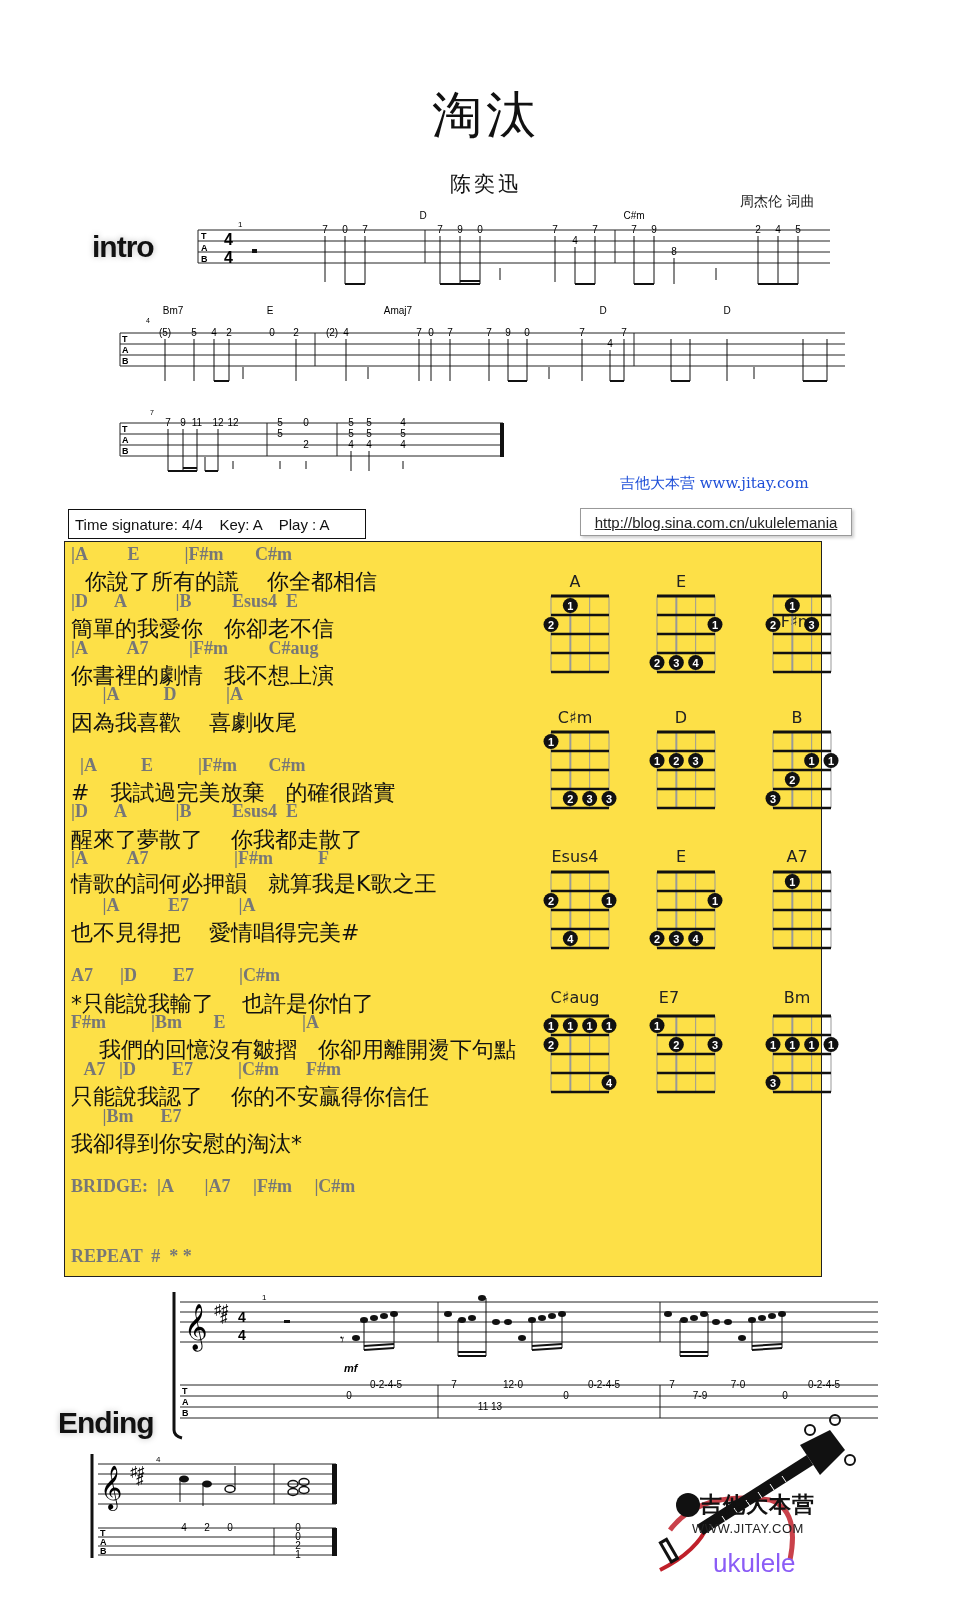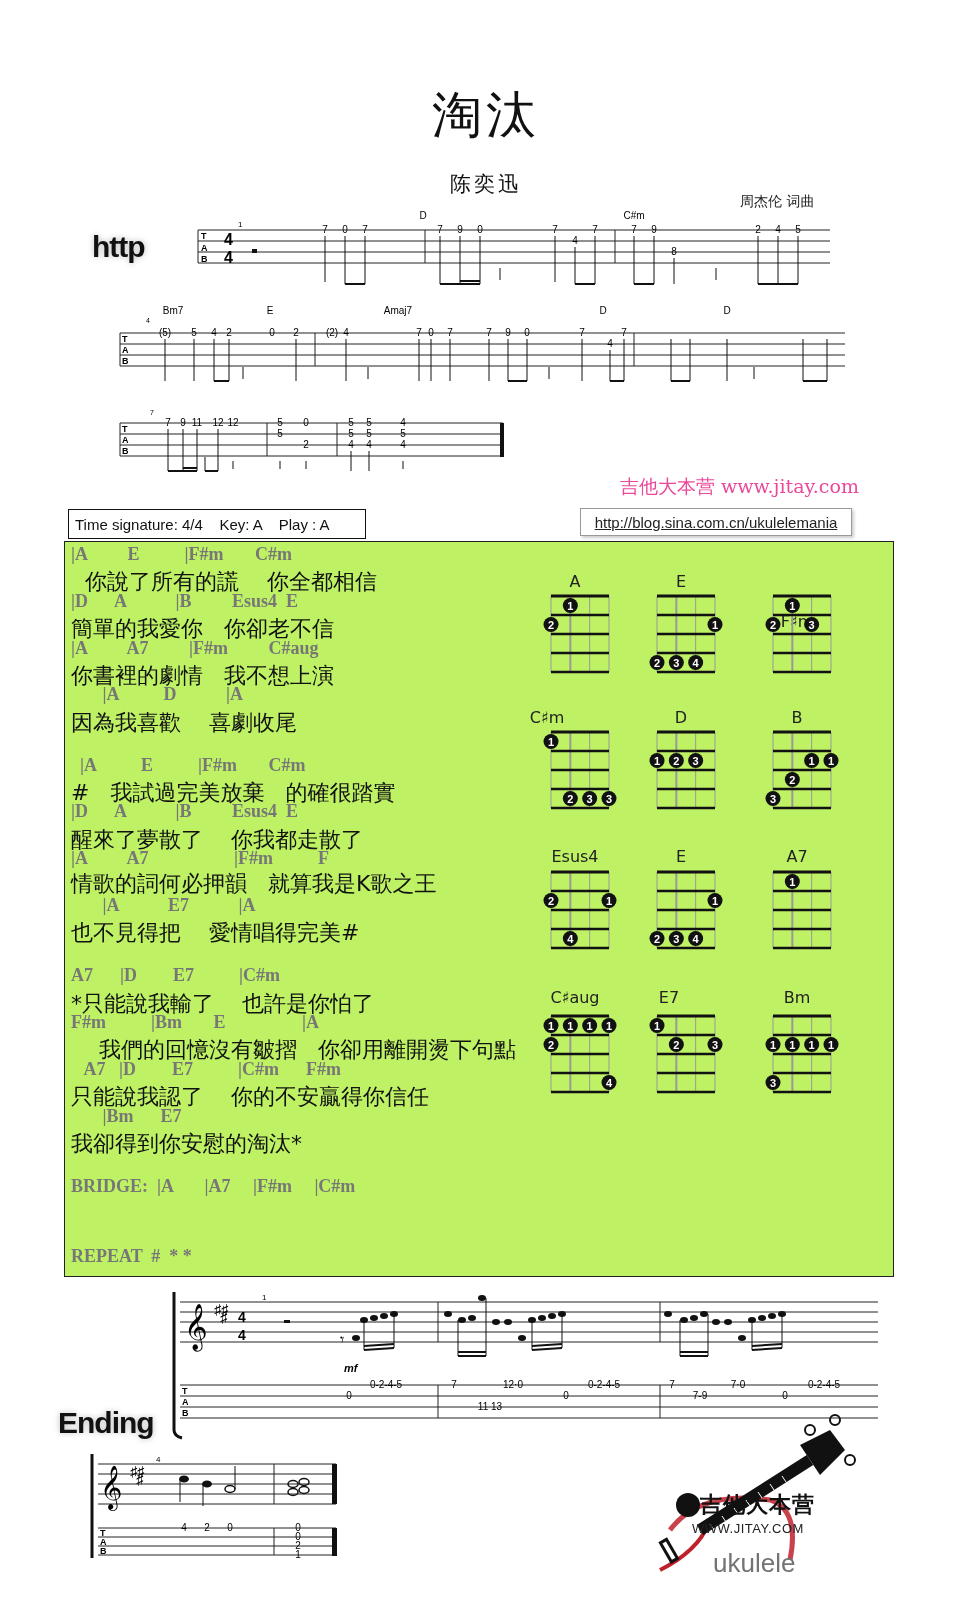--- a/index.html
+++ b/index.html
@@ -5,38 +5,38 @@
   html,body{margin:0;padding:0;background:#fff;}
   body{width:972px;height:1617px;position:relative;overflow:hidden;font-family:"DejaVu Sans",sans-serif;color:#111;}
   .abs{position:absolute;}
   .title{left:0;width:972px;top:82px;text-align:center;font-family:"DejaVu Serif",serif;font-size:50px;letter-spacing:4px;color:#111;}
   .artist{left:0;width:972px;top:170px;text-align:center;font-family:"DejaVu Serif",serif;font-size:21px;letter-spacing:3px;}
   .composer{left:740px;top:193px;font-size:14px;color:#222;}
   .section-label{font-family:"Liberation Sans",sans-serif;font-weight:bold;font-size:30px;color:#111;letter-spacing:-1px;text-shadow:0 0 6px #bbb;}
   .tabsvg text{font-family:"Liberation Sans",sans-serif;}
   .infobox{left:68px;top:509px;width:298px;height:30px;border:1.5px solid #111;font-family:"Liberation Sans",sans-serif;font-size:15px;line-height:30px;padding-left:6px;box-sizing:border-box;white-space:pre;}
   .linkbox{left:580px;top:508px;width:272px;height:28px;border:1px solid #999;box-shadow:2px 2px 3px #ccc;font-family:"Liberation Sans",sans-serif;font-size:15px;line-height:28px;text-align:center;color:#222;text-decoration:underline;box-sizing:border-box;}
-  .lyricbox{left:64px;top:541px;width:830px;height:736px;border:1.5px solid #222;box-sizing:border-box;background:#bef264;}
+  .lyricbox{left:64px;top:541px;width:758px;height:736px;border:1.5px solid #222;box-sizing:border-box;background:#fde047;}
   .line{position:absolute;left:6px;white-space:pre;}
   .chord{font-family:"Liberation Serif",serif;font-weight:bold;font-size:18px;color:#777;}
   .lyric{font-family:"DejaVu Sans",sans-serif;font-size:22px;color:#111;}
   .chordname{position:absolute;font-family:"DejaVu Sans",sans-serif;font-size:16px;color:#222;text-align:center;width:80px;}
-  .site-tag{left:620px;top:474px;font-family:"DejaVu Serif",serif;font-size:19px;color:#ec4899;text-align:center;}
+  .site-tag{left:620px;top:474px;font-family:"DejaVu Serif",serif;font-size:15px;color:#1d4ed8;text-align:center;}
   .logo-jitay{left:692px;top:1521px;font-family:"Liberation Sans",sans-serif;font-size:13px;color:#222;letter-spacing:0.5px;}
-  .logo-uke{left:713px;top:1548px;font-family:"Liberation Sans",sans-serif;font-size:26px;color:#737373;}
+  .logo-uke{left:713px;top:1548px;font-family:"Liberation Sans",sans-serif;font-size:26px;color:#8b5cf6;}
   .logo-cn{left:700px;top:1490px;font-family:"DejaVu Serif",serif;font-size:22px;font-weight:bold;color:#111;letter-spacing:1px;}
 </style>
 </head>
 <body>
 
 <div class="abs title">淘汰</div>
 <div class="abs artist">陈奕迅</div>
 <div class="abs composer">周杰伦 词曲</div>
 
-<div class="abs section-label" style="left:92px;top:230px;">http</div>
+<div class="abs section-label" style="left:92px;top:230px;">intro</div>
 
 <svg class="abs tabsvg" style="left:190px;top:210px;" width="640" height="80" viewBox="0 0 640 80">
   <g stroke="#222" stroke-width="1">
     <line x1="8" y1="20" x2="640" y2="20"></line>
       <line x1="8" y1="31" x2="640" y2="31"></line>
       <line x1="8" y1="42" x2="640" y2="42"></line>
       <line x1="8" y1="53" x2="640" y2="53"></line>
     <line x1="8" y1="20" x2="8" y2="53"></line>
       <line x1="235" y1="20" x2="235" y2="53"></line>
       <line x1="425" y1="20" x2="425" y2="53"></line>
@@ -316,21 +316,21 @@
         <line x1="12" y1="40" x2="70" y2="40" stroke="#111" stroke-width="2.5"></line>
         <line x1="12" y1="59" x2="70" y2="59" stroke="#111" stroke-width="2.5"></line>
         <line x1="12" y1="78" x2="70" y2="78" stroke="#111" stroke-width="2.5"></line>
         <circle cx="31.333333333333332" cy="11.5" r="7.5" fill="#111"></circle>
         <text x="31.333333333333332" y="15.5" font-size="11" font-weight="bold" fill="#fff" text-anchor="middle" font-family="Liberation Sans, sans-serif">1</text>
         <circle cx="12" cy="30.5" r="7.5" fill="#111"></circle>
         <text x="12" y="34.5" font-size="11" font-weight="bold" fill="#fff" text-anchor="middle" font-family="Liberation Sans, sans-serif">2</text>
         <circle cx="50.666666666666664" cy="30.5" r="7.5" fill="#111"></circle>
         <text x="50.666666666666664" y="34.5" font-size="11" font-weight="bold" fill="#fff" text-anchor="middle" font-family="Liberation Sans, sans-serif">3</text>
       </svg>
-      <div class="chordname" style="left: 442px; top: 166px;">C♯m</div>
+      <div class="chordname" style="left: 470px; top: 166px;">C♯m</div>
       <svg width="80" height="86" style="position: absolute; left: 474px; top: 188px;">
         <line x1="12" y1="2" x2="12" y2="78" stroke="#999" stroke-width="1"></line>
         <line x1="31.333333333333332" y1="2" x2="31.333333333333332" y2="78" stroke="#999" stroke-width="2"></line>
         <line x1="50.666666666666664" y1="2" x2="50.666666666666664" y2="78" stroke="#999" stroke-width="1"></line>
         <line x1="70" y1="2" x2="70" y2="78" stroke="#999" stroke-width="1"></line>
         <line x1="12" y1="2" x2="70" y2="2" stroke="#111" stroke-width="3"></line>
         <line x1="12" y1="21" x2="70" y2="21" stroke="#111" stroke-width="2.5"></line>
         <line x1="12" y1="40" x2="70" y2="40" stroke="#111" stroke-width="2.5"></line>
         <line x1="12" y1="59" x2="70" y2="59" stroke="#111" stroke-width="2.5"></line>
         <line x1="12" y1="78" x2="70" y2="78" stroke="#111" stroke-width="2.5"></line>

